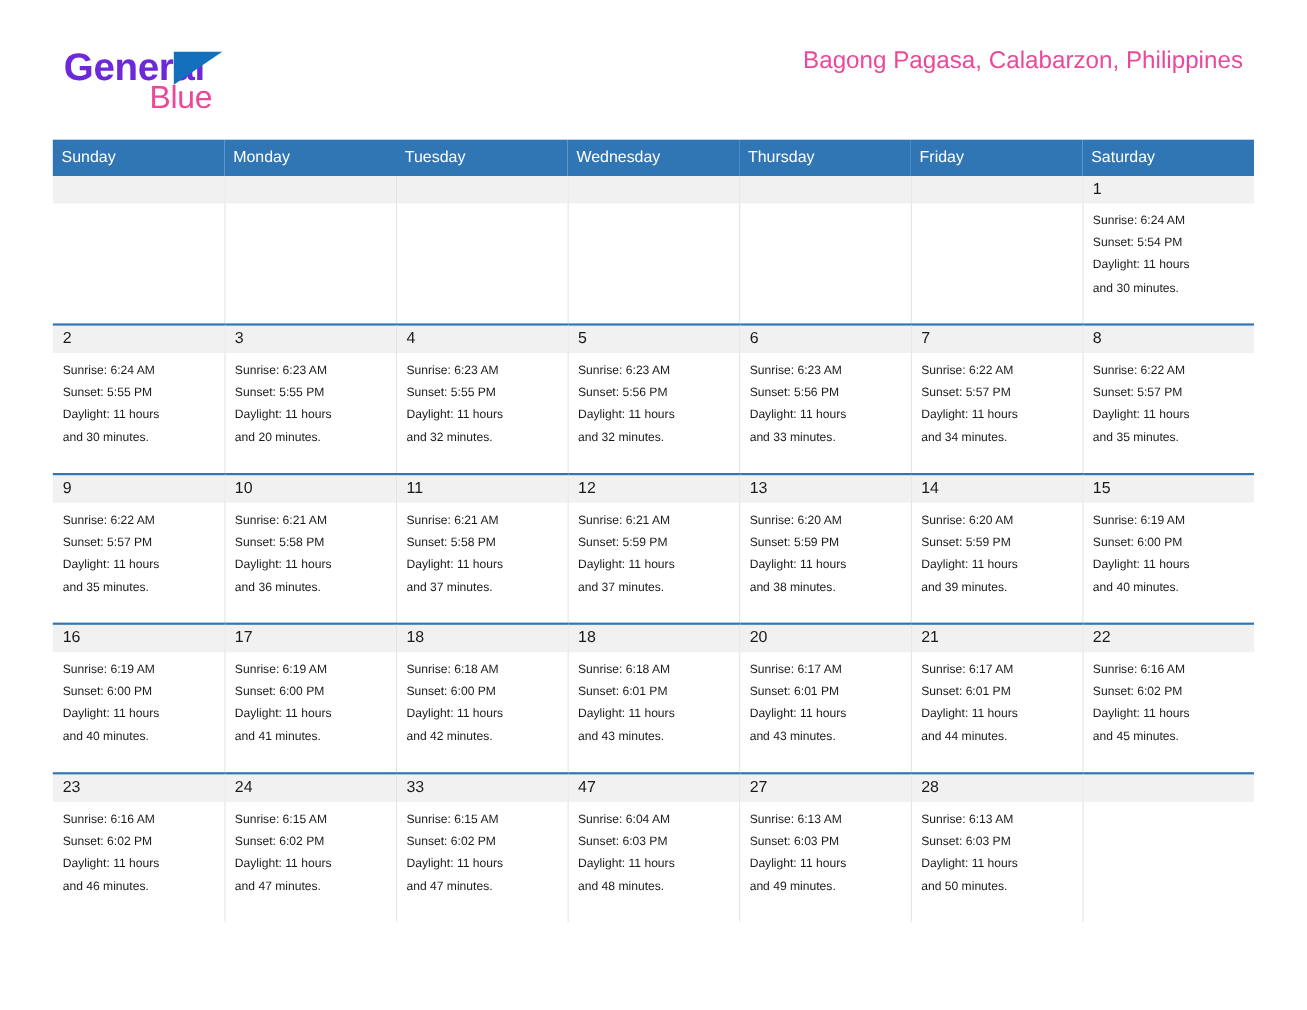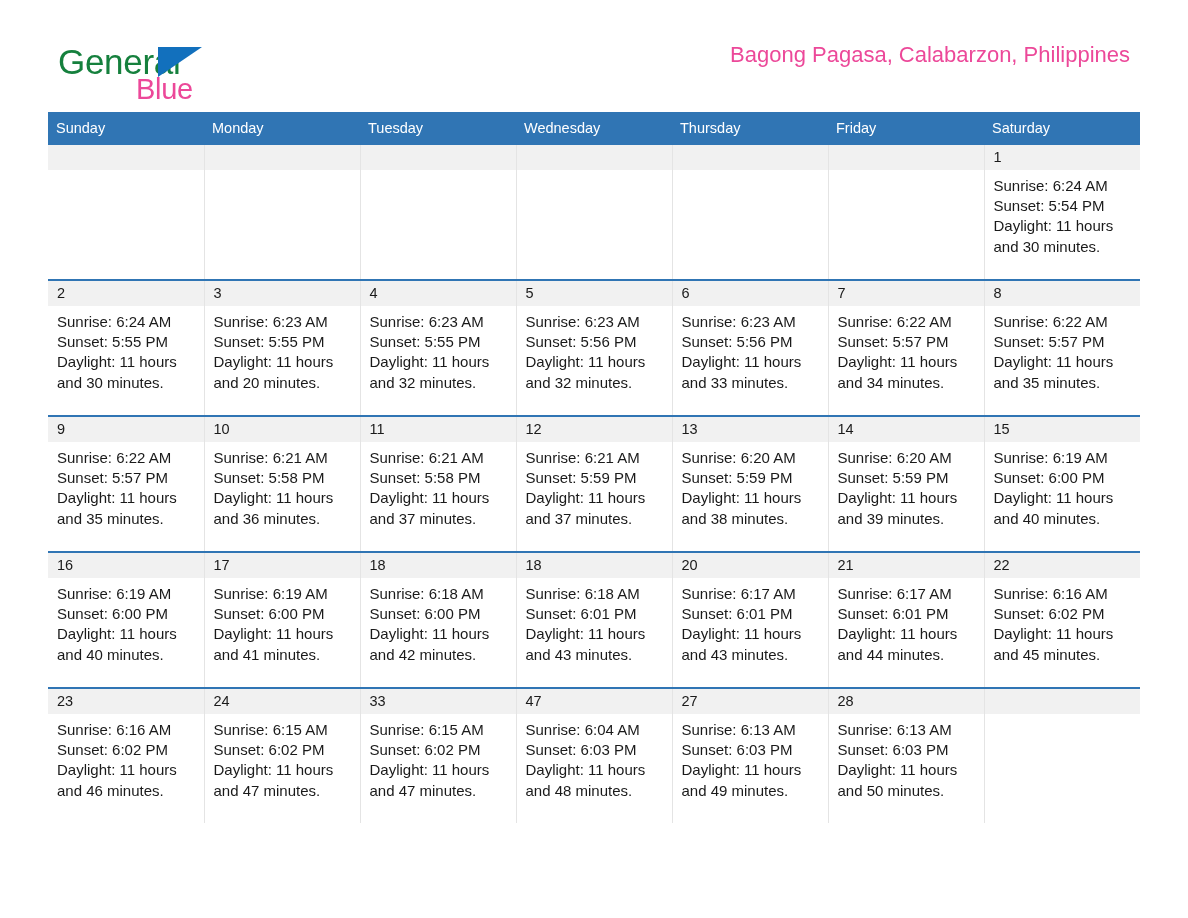--- a/index.html
+++ b/index.html
@@ -34,23 +34,23 @@
     width: 270px;
     height: 72px;
     user-select: none;
   }
   .logo-general {
     position: absolute;
     left: 0;
     top: 0;
     font-size: 35px;
     letter-spacing: -0.3px;
-    color: #15803d;
+    color: #6d28d9;
     font-family: "Liberation Sans", sans-serif;
-    font-weight: 400;
+    font-weight: 700;
   }
   .logo-triangle {
     position: absolute;
     left: 100px;
     top: 5px;
     width: 0;
     height: 0;
     border-left: 44px solid #1270bd;
     border-bottom: 30px solid transparent;
   }
@@ -84,21 +84,21 @@
     line-height: 1.2;
     margin-top: 8px;
     white-space: nowrap;
   }
 
   
   .calendar {
     width: 1092px;
     border-collapse: collapse;
     table-layout: fixed;
-    margin-top: 2px;
+    margin-top: 17px;
   }
   .calendar th {
     background: #3075b4;
     color: #ffffff;
     font-size: 14.5px;
     font-weight: 400;
     text-align: left;
     padding: 8px 0 9px 8px;
     border: none;
   }
@@ -124,21 +124,21 @@
   .daynum-band {
     background: #f1f1f1;
     height: 25px;
     line-height: 25px;
     padding-left: 9px;
     font-size: 14.5px;
     color: #1a1a1a;
   }
   .cell-body {
     padding: 6px 10px 0 9px;
-    font-size: 15px;
+    font-size: 11px;
     line-height: 20.2px;
     color: #1a1a1a;
   }
   .cell-body div {
     white-space: normal;
   }
   .cell-off .daynum-band {
     background: #f1f1f1;
   }
   .cell-off .cell-body {

